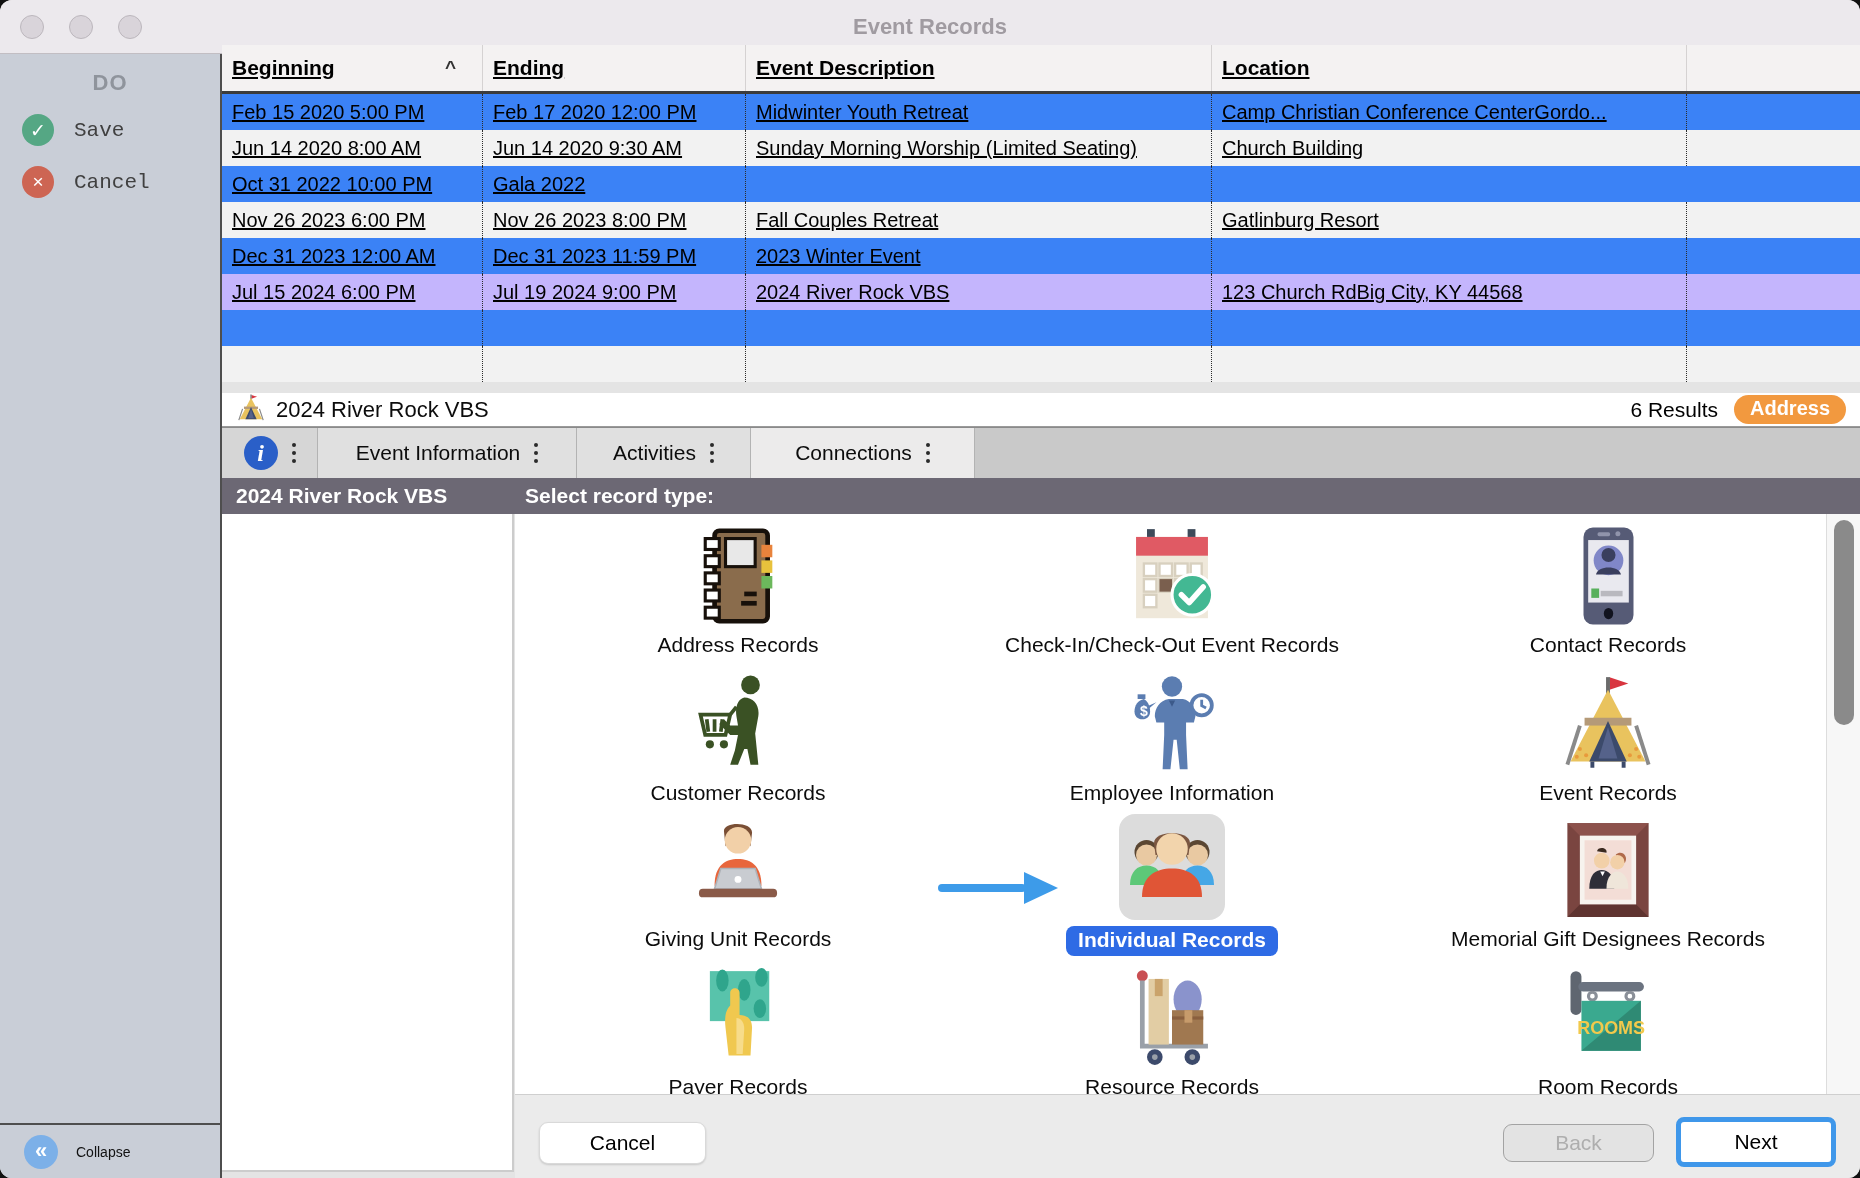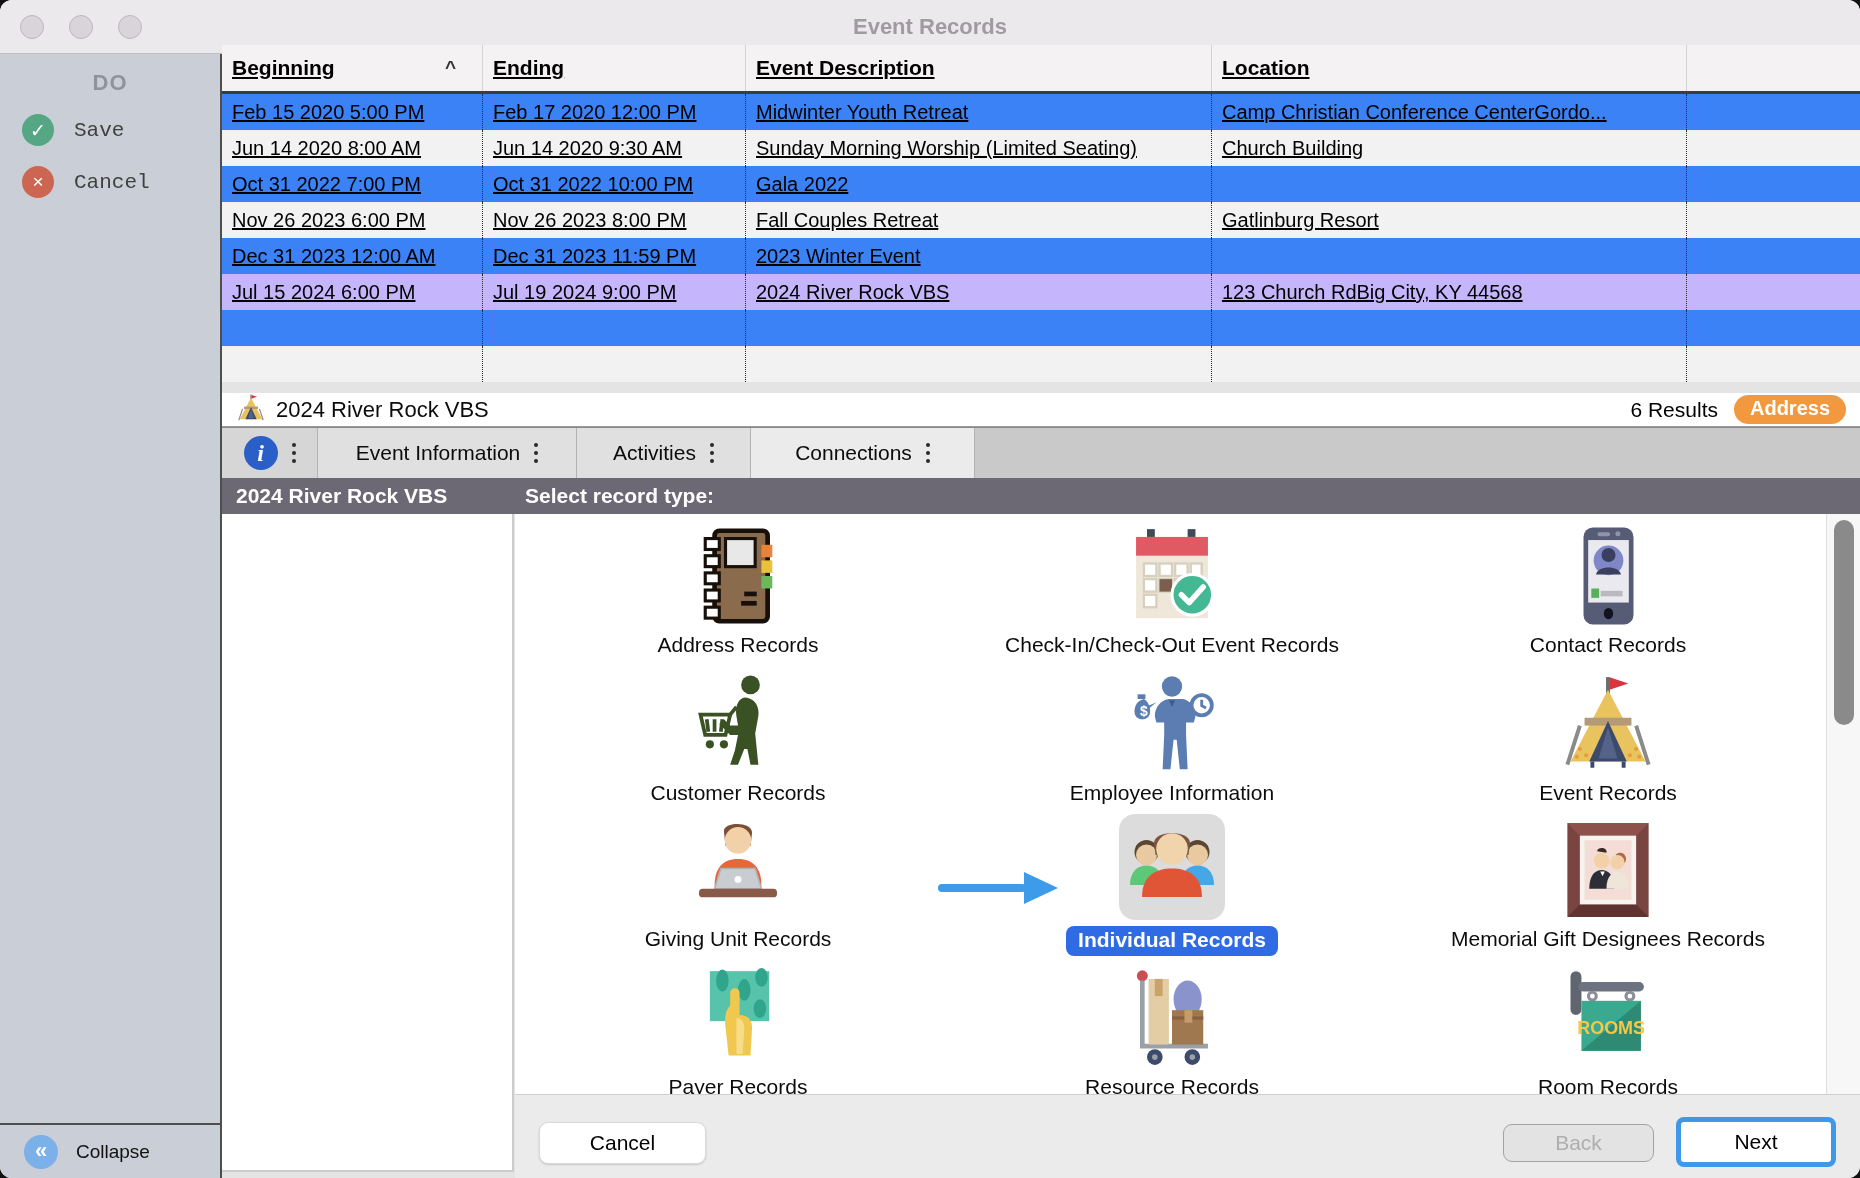--- a/index.html
+++ b/index.html
@@ -27,21 +27,21 @@
   .side-icon { width:32px; height:32px; border-radius:50%; color:#fff; font-size:19px;
                display:flex; align-items:center; justify-content:center; }
   .si-green { background:#55a784; } .si-red { background:#cd6553; }
   .side-label { font-size:21px; color:#404040;font-family:Liberation Mono, monospace; }
   .collapse-bar { position:absolute; left:0; bottom:0; width:220px; height:55px;
                   border-top:2px solid #4e4e4e; display:flex; align-items:center; gap:18px;
                   padding-left:24px; background:#c9ced7; }
   .collapse-icon { width:34px; height:34px; border-radius:50%; background:#7cb0e8; color:#fff;
                    font-size:22px; font-weight:700; display:flex; align-items:center;
                    justify-content:center; padding-bottom:2px; }
-  .collapse-label { font-size:19px; color:#111; }
+  .collapse-label { font-size:14px; color:#111; }
 
   
   .etable { position:absolute; left:222px; top:45px; width:1748px;text-decoration:underline; }
   .t-head { display:grid; grid-template-columns:260px 263px 466px 475px 1fr; height:49px;
             background:#f4f2f2; border-bottom:3px solid #3c3c3c; }
   .t-head .hc { line-height:46px; font-size:21px; font-weight:700; color:#000;
                 padding-left:10px; border-left:1px solid #d5d2d2; position:relative; }
   .t-head .hc:first-child { border-left:none; }
   .sort-caret { position:absolute; right:26px; top:0; font-size:19px; font-weight:700; color:#333; }
   .t-row { display:grid; grid-template-columns:260px 263px 466px 475px 1fr; height:36px;
@@ -170,21 +170,20 @@
       <div class="tc"></div>
     </div>
     <div class="t-row alt">
       <div class="tc">Jun 14 2020 8:00 AM</div>
       <div class="tc">Jun 14 2020 9:30 AM</div>
       <div class="tc">Sunday Morning Worship (Limited Seating)</div>
       <div class="tc">Church Building</div>
       <div class="tc"></div>
     </div>
     <div class="t-row">
-      <div class="tc">Oct 31 2022 7:00 PM</div>
       <div class="tc">Oct 31 2022 10:00 PM</div>
       <div class="tc">Gala 2022</div>
       <div class="tc"></div>
       <div class="tc"></div>
     </div>
     <div class="t-row alt">
       <div class="tc">Nov 26 2023 6:00 PM</div>
       <div class="tc">Nov 26 2023 8:00 PM</div>
       <div class="tc">Fall Couples Retreat</div>
       <div class="tc">Gatlinburg Resort</div>

